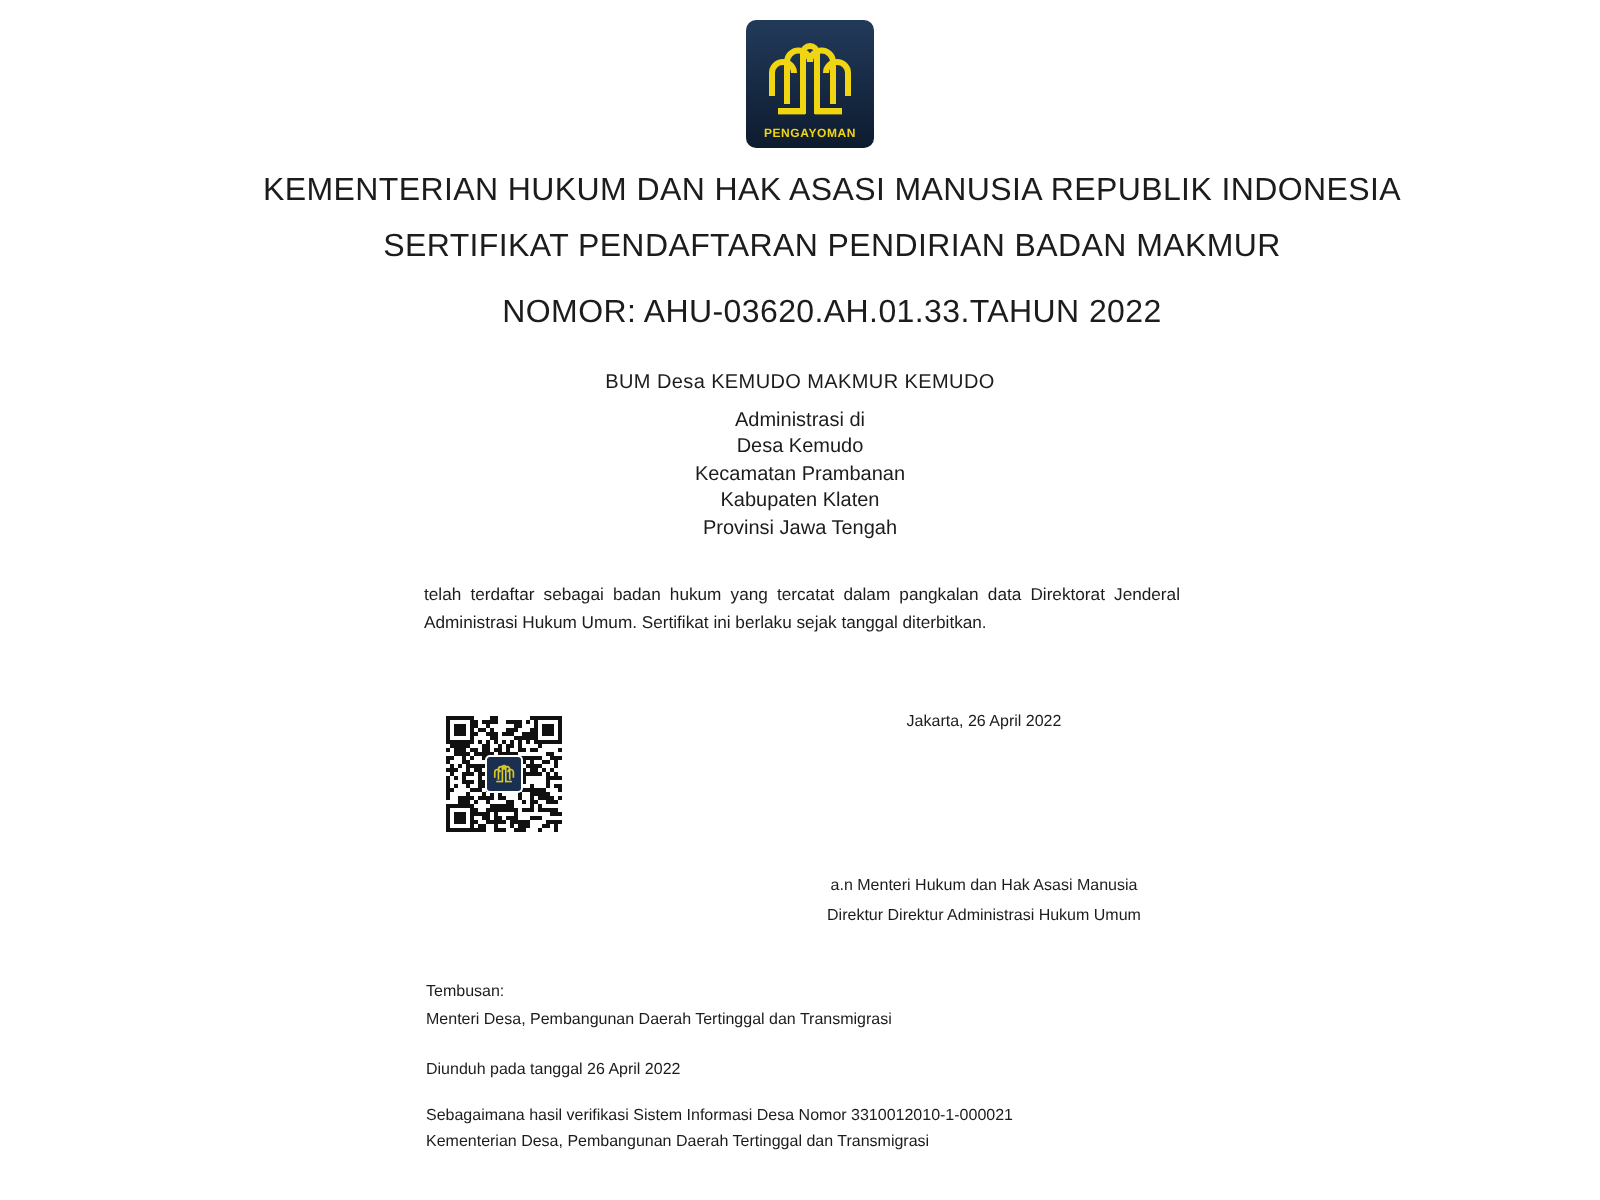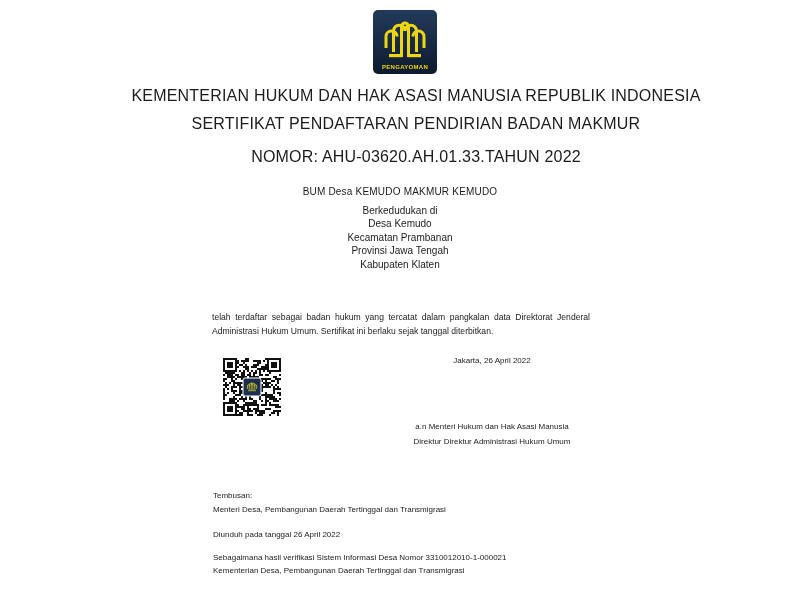--- a/index.html
+++ b/index.html
@@ -12,23 +12,23 @@
     overflow:hidden;
   }
   .abs{position:absolute;}
   .centered{left:0;width:800px;text-align:center;}
   .h-line{font-size:16px;line-height:13px;letter-spacing:0.2px;padding-left:16px;}
   .entity-name{font-size:10px;line-height:13px;letter-spacing:0.2px;}
   .loc-block{font-size:10px;line-height:13.4px;}
   .statement{
     left:212px;top:290px;width:378px;
     font-size:8.6px;line-height:14px;
-    text-align:justify;text-align-last:left;margin-top:20px;
+    text-align:justify;text-align-last:left;
   }
-  .sig-block{left:342px;width:300px;text-align:center;font-size:8px;line-height:14.6px;}
+  .sig-block{left:342px;width:300px;text-align:center;font-size:8px;line-height:14.6px;margin-top:16px;}
   .date-block{left:392px;width:200px;text-align:center;font-size:8px;line-height:12px;}
   .foot{left:213px;font-size:8px;line-height:14px;}
   .foot-tight{left:213px;font-size:8px;line-height:13px;}
   .logo-box{left:373px;top:10px;width:64px;height:64px;}
   .qr-box{left:223px;top:358px;width:58px;height:58px;}
   .qr-box svg{display:block;}
 </style>
 </head>
 <body>
 
@@ -60,25 +60,25 @@
 
   <div class="abs centered h-line" style="top:89px">KEMENTERIAN HUKUM DAN HAK ASASI MANUSIA REPUBLIK INDONESIA</div>
 
   <div class="abs centered h-line" style="top:117px">SERTIFIKAT PENDAFTARAN PENDIRIAN BADAN MAKMUR</div>
 
   <div class="abs centered h-line" style="top:150px">NOMOR: AHU-03620.AH.01.33.TAHUN 2022</div>
 
   <div class="abs centered entity-name" style="top:185px">BUM Desa KEMUDO MAKMUR KEMUDO</div>
 
   <div class="abs centered loc-block" style="top:204px">
-    <div>Berkedudukan di</div>
+    <div>Administrasi di</div>
     <div>Desa Kemudo</div>
     <div>Kecamatan Prambanan</div>
+    <div>Kabupaten Klaten</div>
     <div>Provinsi Jawa Tengah</div>
-    <div>Kabupaten Klaten</div>
   </div>
 
   <div class="abs statement">telah terdaftar sebagai badan hukum yang tercatat dalam pangkalan data Direktorat Jenderal Administrasi Hukum Umum. Sertifikat ini berlaku sejak tanggal diterbitkan.</div>
 
   <div class="abs qr-box">
     <svg id="qr-svg" width="58" height="58" viewBox="0 0 58 58">
         <rect width="58" height="58" fill="#ffffff"></rect>
         <g fill="#111111">
           <rect x="0" y="0" width="2" height="2"></rect>
           <rect x="2" y="0" width="2" height="2"></rect>

